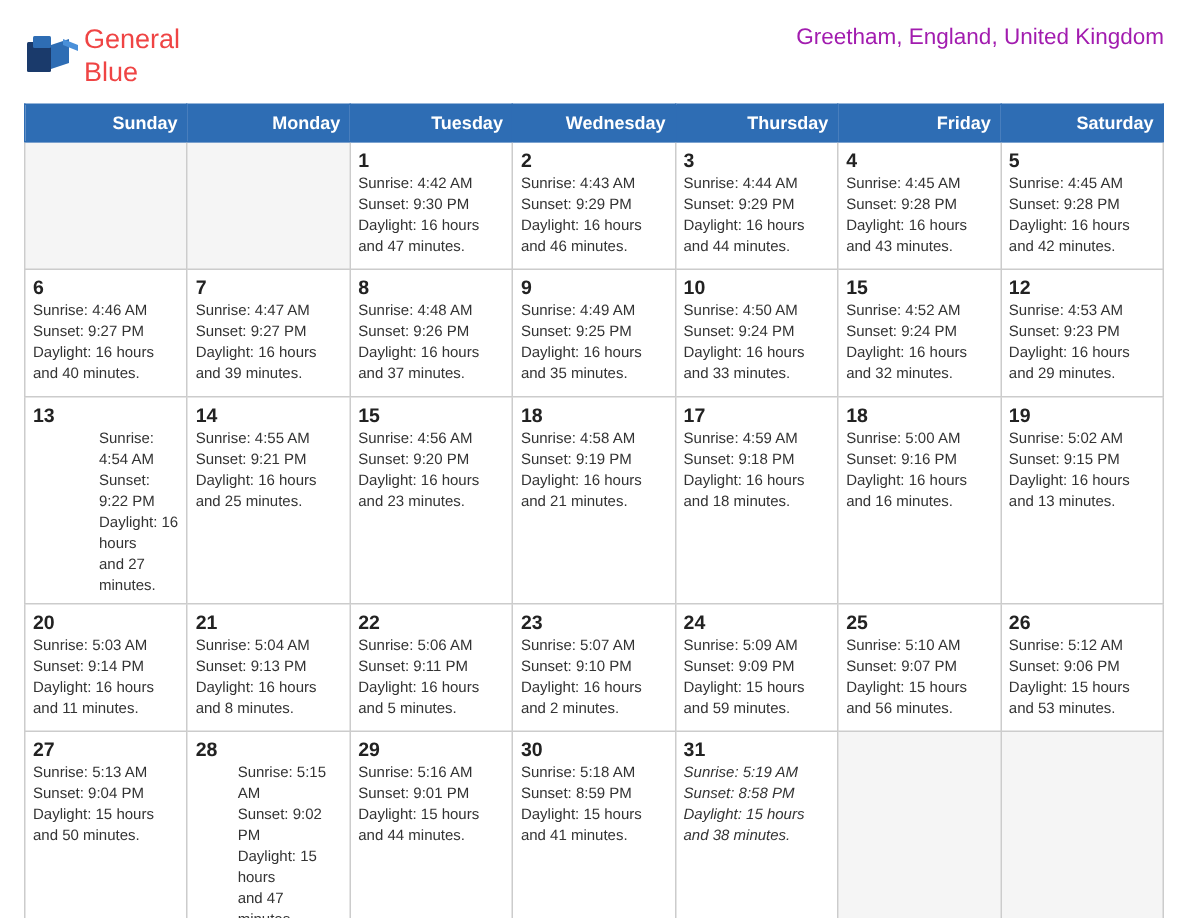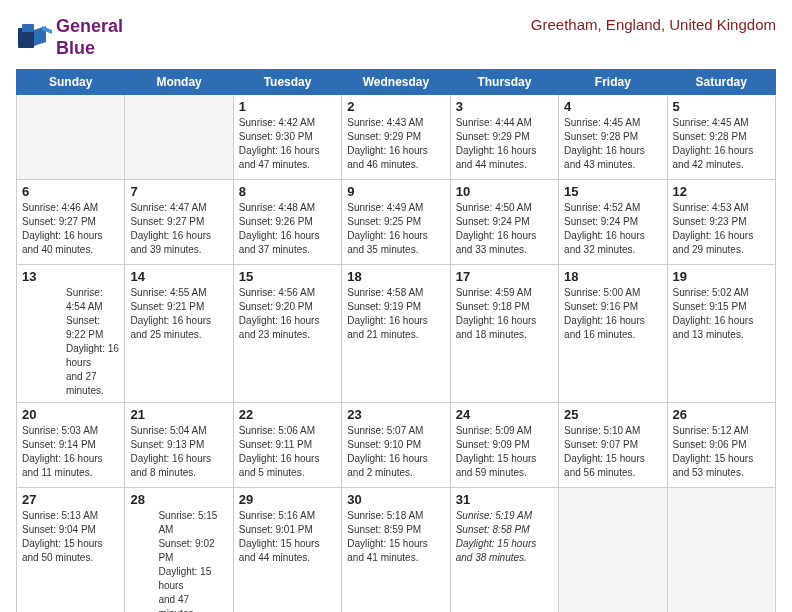--- a/index.html
+++ b/index.html
@@ -15,52 +15,52 @@
       justify-content: space-between;
       align-items: flex-start;
       margin-bottom: 10px;
     }
     .logo {
       display: flex;
       align-items: center;
     }
     .logo-text {
       font-size: 18px;
-      font-weight: bold;
-      color: #701a75;
+      font-weight: normal;
+      color: #ef4444;
       line-height: 1.2;
     }
     .logo-icon {
       width: 36px;
       height: 36px;
       margin-right: 4px;
     }
     .title-block {
       text-align: right;
     }
     .month-title {
       font-size: 36px;
       font-weight: bold;
       color: #1a3a6b;
     }
     .location {
       font-size: 15px;
-      color: #7f1d1d;
+      color: #a21caf;
     }
     .calendar {
       width: 100%;
       border-collapse: collapse;
     }
     .calendar th {
       background: #2e6db4;
       color: #fff;
       font-size: 12px;
       font-weight: bold;
       padding: 5px 6px;
-      text-align: center;
+      text-align: right;
       border: 1px solid #2e6db4;
     }
     .calendar td {
       border: 1px solid #ccc;
       vertical-align: top;
       padding: 4px 5px;
       width: calc(100%/7);
       min-height: 80px;
       height: 85px;
       font-size: 10.5px;

